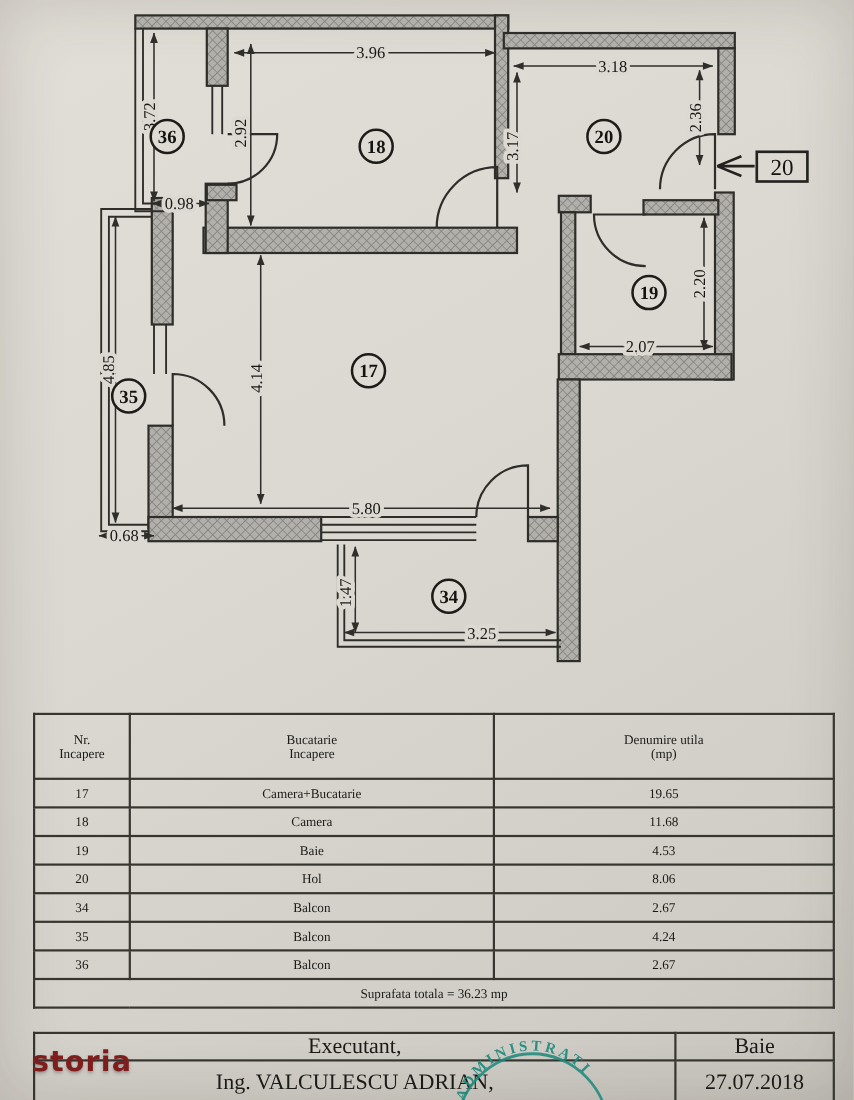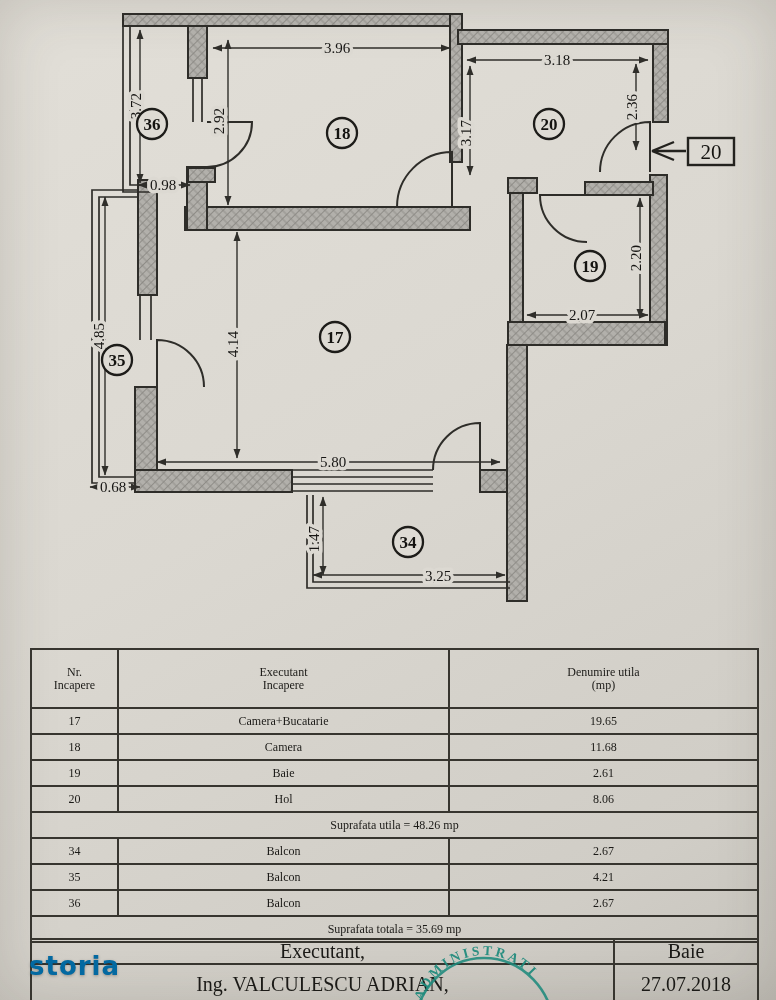--- a/index.html
+++ b/index.html
@@ -38,21 +38,21 @@
     border-collapse:collapse;color:#1b1a17;table-layout:fixed;
   }
   table.bottom td{border:2px solid #37352f;text-align:center;font-size:20px;
     padding:0;overflow:hidden;white-space:nowrap}
   table.bottom tr.lbl td{height:23px}
   table.bottom tr.val td{height:46px;vertical-align:top;padding-top:8px}
   td.shift{padding-left:212px}
   .watermark{
     position:absolute;left:29px;top:951px;z-index:30;
     font-family:"DejaVu Sans",sans-serif;font-weight:700;font-size:26px;
-    letter-spacing:1px;color:#0369a1;text-shadow:0 1px 3px rgba(40,38,32,.35);
+    letter-spacing:1px;color:#7f1d1d;text-shadow:0 1px 3px rgba(40,38,32,.35);
   }
   .stamp-svg{z-index:25;pointer-events:none}
   .stamptxt{font-family:"Liberation Serif",serif;font-size:13.5px;font-weight:bold;
     letter-spacing:3px;opacity:.92}
 </style>
 </head>
 <body>
 
 <div class="paper"></div>
 
@@ -189,68 +189,65 @@
       <col style="width:331px">
       <col style="width:309px">
     </colgroup>
   <tbody>
     <tr class="hdr">
       <td>
         <div>Nr.</div>
           <div>Incapere</div>
       </td>
       <td>
-        <div>Executant</div>
+        <div>Bucatarie</div>
           <div>Incapere</div>
       </td>
       <td>
         <div>Denumire utila</div>
           <div>(mp)</div>
       </td>
     </tr>
     <tr class="r">
       <td>17</td>
       <td class="name">Camera+Bucatarie</td>
       <td>19.65</td>
     </tr>
     <tr class="r">
       <td>18</td>
       <td class="name">Camera</td>
       <td>11.68</td>
     </tr>
     <tr class="r">
       <td>19</td>
       <td class="name">Baie</td>
-      <td>2.61</td>
+      <td>4.53</td>
     </tr>
     <tr class="r">
       <td>20</td>
       <td class="name">Hol</td>
       <td>8.06</td>
     </tr>
     <tr class="r">
-      <td colspan="3">Suprafata utila = 48.26 mp</td>
-    </tr>
-    <tr class="r">
       <td>34</td>
       <td class="name">Balcon</td>
       <td>2.67</td>
     </tr>
     <tr class="r">
       <td>35</td>
       <td class="name">Balcon</td>
-      <td>4.21</td>
+      <td>4.24</td>
     </tr>
     <tr class="r">
       <td>36</td>
       <td class="name">Balcon</td>
       <td>2.67</td>
     </tr>
     <tr class="r">
-      <td colspan="3">Suprafata totala = 35.69 mp</td>
+      <td colspan="3">Suprafata totala = 36.23 mp</td>
     </tr>
   </tbody>
 </table>
 
 <table class="bottom">
   <colgroup>
       <col style="width:583px">
       <col style="width:144px">
     </colgroup>
   <tbody>

